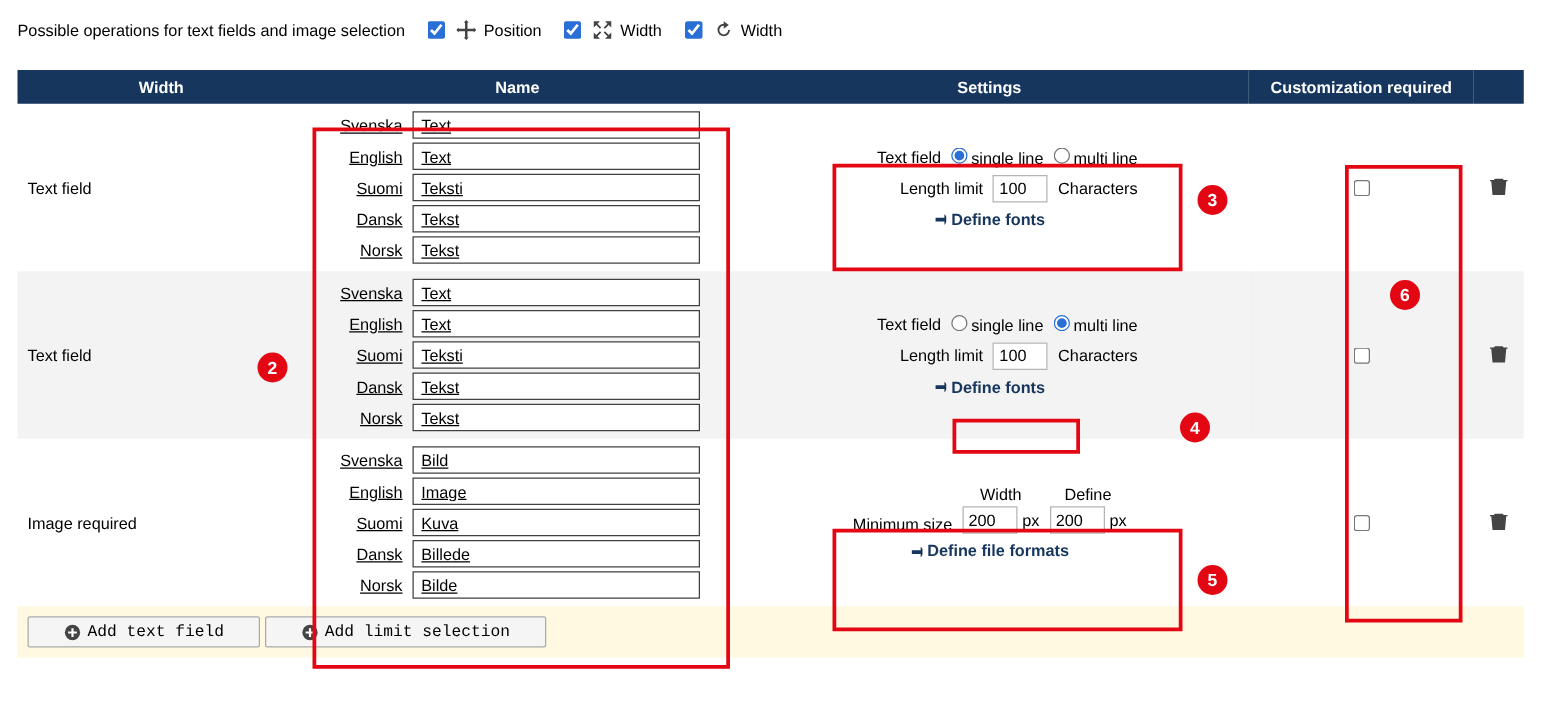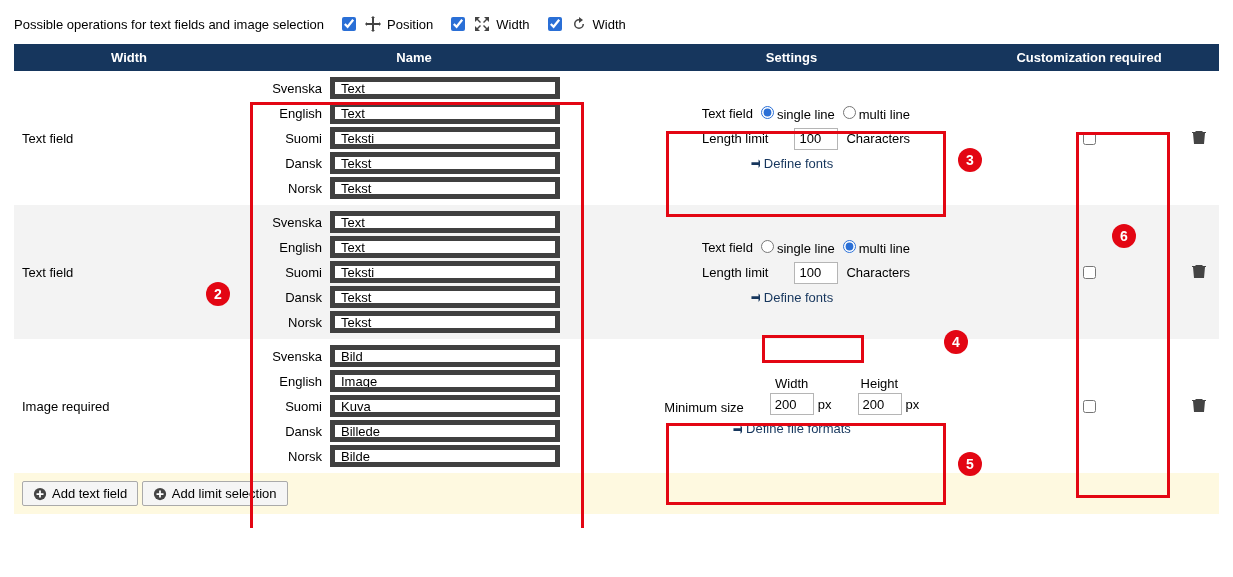--- a/index.html
+++ b/index.html
@@ -1,41 +1,41 @@
 <!DOCTYPE html>
 <html><head>
 <meta charset="utf-8">
 <style>
   * { box-sizing: border-box; }
   body { margin: 0; padding: 14px; font-family: Arial, Helvetica, sans-serif; font-size: 13px; color: #000; background:#fff; }
   h3 { margin:0 0 6px 0; font-size:15px; font-weight:bold; }
-  .ops-row { display:flex; align-items:center; gap:14px; margin-bottom:10px; }
+  .ops-row { display:flex; align-items:center; gap:14px; margin-bottom:22px; }
   .ops-row label { display:flex; align-items:center; gap:6px; }
   .chk { accent-color:#2a6fd6; width:14px; height:14px; }
   .ico { width:16px; height:16px; fill:#444; }
   table.main { width:100%; border-collapse:collapse; }
   thead th { background:#16365d; color:#fff; font-weight:bold; padding:6px 8px; text-align:center; font-size:13px; }
   thead th:first-child { text-align:center; }
   tbody tr { }
   tbody tr:nth-child(even) td { background:#f3f3f3; }
   tbody td { padding:6px 8px; vertical-align:middle; border-bottom:0; }
-  .lang-grid { display:grid; grid-template-columns:70px 1fr; gap:3px 8px; align-items:center; }
+  .lang-grid { display:grid; grid-template-columns:70px 1fr; gap:3px 8px; align-items:center;text-decoration:underline; }
   .lang-label { text-align:right; font-size:13px; }
-  .lang-input { width:230px; height:22px; padding:2px 6px; border:5px solid #404040; font-size:13px; }
+  .lang-input { width:230px; height:22px; padding:2px 6px; border:1px solid #404040; font-size:13px; }
   .settings-inner { display:flex; flex-direction:column; gap:6px; align-items:flex-end; }
   .setting-row { display:flex; align-items:center; gap:8px; }
   .setting-row .lbl { text-align:right; min-width:80px; }
   input[type=radio] { accent-color:#2a6fd6; margin:0 3px 0 0; }
-  .num-input { width:44px; height:22px; padding:2px 4px; border:1px solid #b5b5b5; font-size:13px;margin-left:18px; }
-  .link { color:#16365d; text-decoration:none; font-size:13px; display:inline-flex; align-items:center; gap:4px; cursor:pointer; }
+  .num-input { width:44px; height:22px; padding:2px 4px; border:1px solid #b5b5b5; font-size:13px; }
+  .link { color:#16365d; text-decoration:none; font-size:13px; display:inline-flex; align-items:center; gap:4px; cursor:pointer;font-weight:bold; }
   .link svg { width:10px; height:10px; fill:#16365d; }
   .center { text-align:center; }
   .trash svg { width:16px; height:16px; fill:#444; cursor:pointer; }
   .footer-row td { background:#fef9e0 !important; padding:8px; }
-  .btn { display:inline-flex; align-items:center; gap:5px; padding:4px 10px; border:1px solid #aaa; background:#f5f5f5; font-size:13px; cursor:pointer; border-radius:2px; }
+  .btn { display:inline-flex; align-items:center; gap:5px; padding:4px 28px; border:1px solid #aaa; background:#f5f5f5; font-size:13px; cursor:pointer; border-radius:2px;font-family:Liberation Mono, monospace; }
   .btn svg { width:14px; height:14px; fill:#444; }
   
   .anno { position:absolute; border:3px solid #e30613; pointer-events:none; }
   .badge { position:absolute; width:24px; height:24px; border-radius:50%; background:#e30613; color:#fff; font-weight:bold; display:flex; align-items:center; justify-content:center; font-size:14px; pointer-events:none; }
   .wrap { position:relative; }
 </style>
 </head>
 <body>
 
 <div class="wrap">
@@ -187,21 +187,21 @@
       <div class="setting-row" style="align-items:flex-end;">
         <span class="lbl">Minimum size</span>
         <div style="display:flex; flex-direction:column; align-items:center; gap:2px;">
           <span>Width</span>
           <div style="display:flex; align-items:center; gap:4px;">
             <input class="num-input" value="200" style="">
             <span>px</span>
           </div>
         </div>
         <div style="display:flex; flex-direction:column; align-items:center; gap:2px;">
-          <span>Height</span>
+          <span>Define</span>
           <div style="display:flex; align-items:center; gap:4px;">
             <input class="num-input" value="200" style="">
             <span>px</span>
           </div>
         </div>
       </div>
       <div class="setting-row">
         <a class="link">
                   <svg viewBox="0 0 10 10">
                     <path d="M0 0v5l2-2 5 5 2-2-5-5 2-2z" transform="rotate(135 5 5)"></path>

